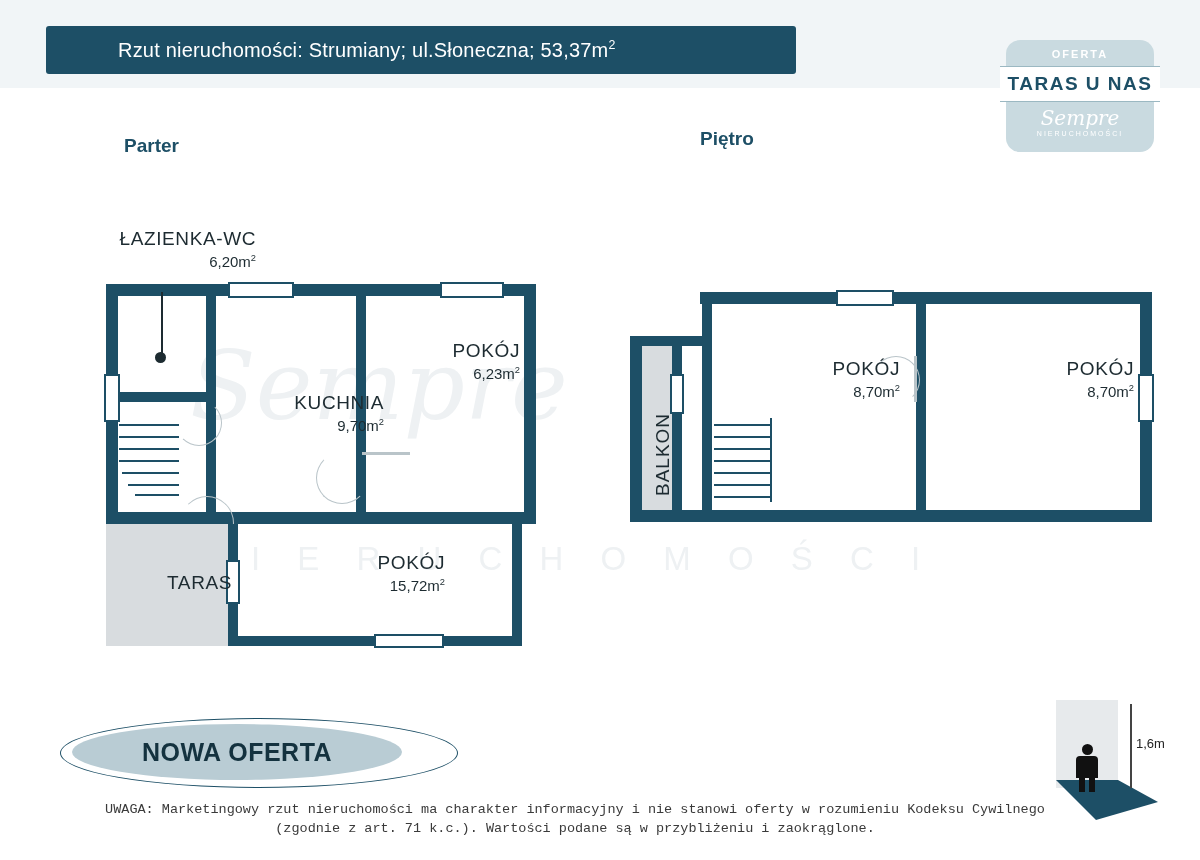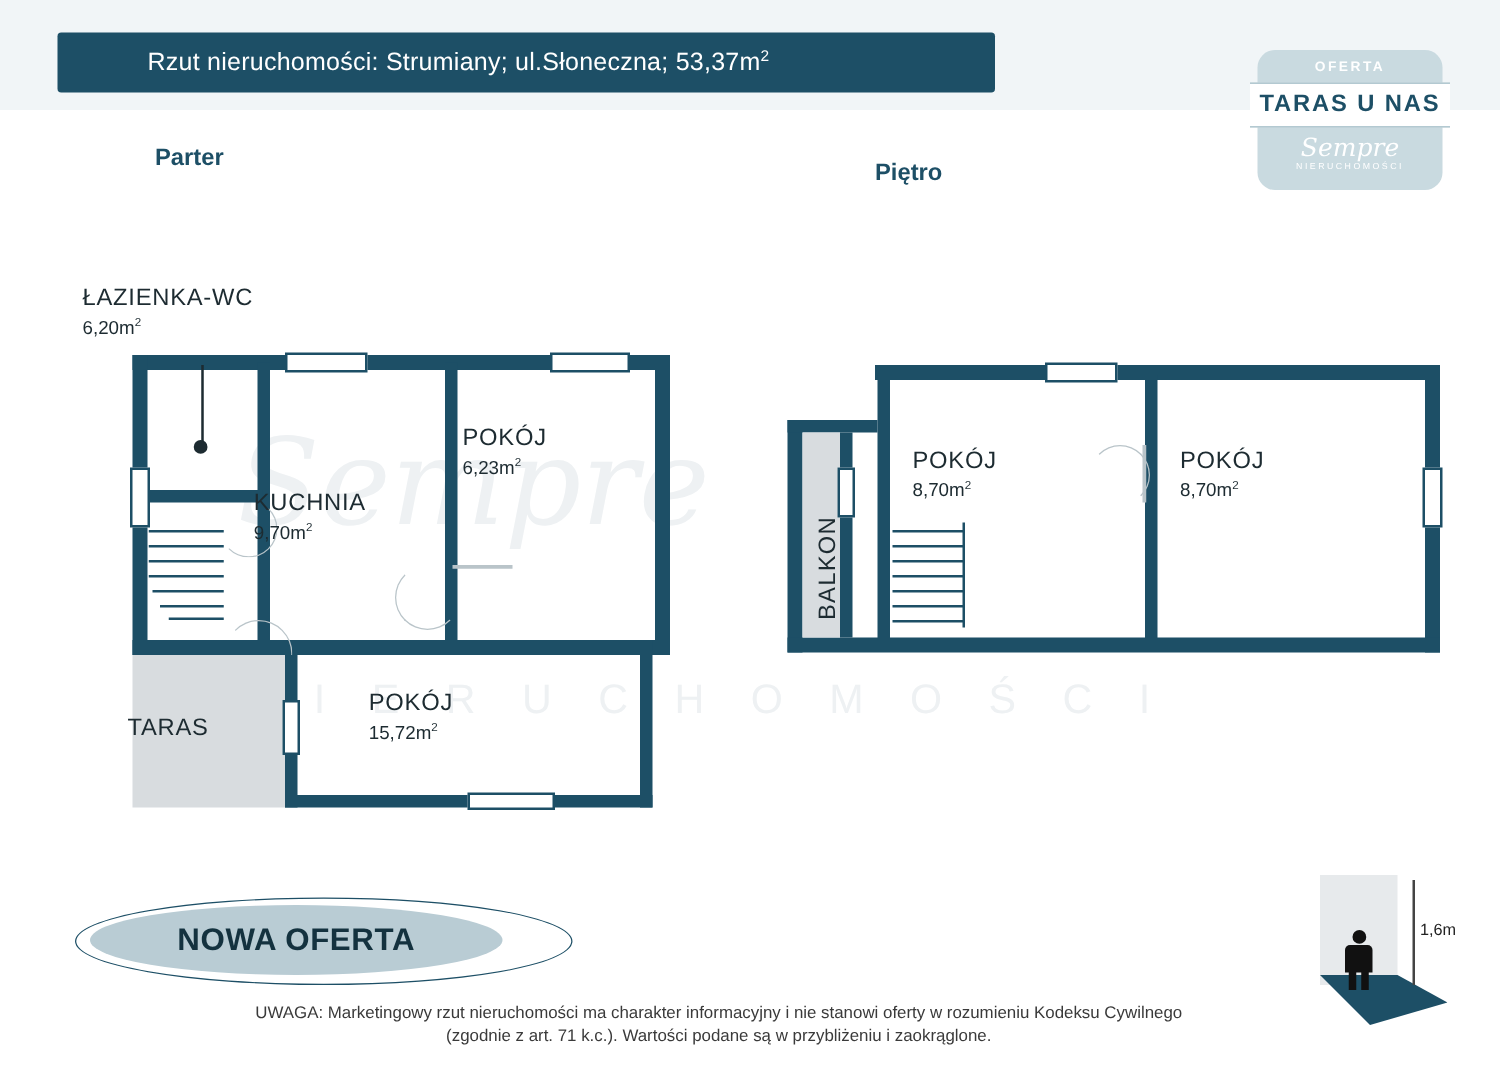--- a/index.html
+++ b/index.html
@@ -43,40 +43,40 @@
     position:absolute;left:0;top:66px;width:160px;text-align:center;
     font-family:"DejaVu Serif", serif;font-style:italic;font-size:20px;color:#ffffff;
   }
   .stamp .brandsub{
     position:absolute;left:0;top:90px;width:160px;text-align:center;
     font-size:7px;letter-spacing:2px;color:#ffffff;
   }
 
   
   .floor-label{position:absolute;font-size:19px;font-weight:bold;color:#1d4f66;}
-  #lbl-parter{left:124px;top:116px;text-align:right;}
+  #lbl-parter{left:124px;top:135px;text-align:right;}
   #lbl-pietro{left:700px;top:128px;}
 
   
   .wm{
     position:absolute;left:190px;top:330px;width:760px;
     font-family:"DejaVu Serif", serif;font-style:italic;font-size:96px;
     color:#eef1f3;pointer-events:none;user-select:none;white-space:nowrap;
   }
   .wm2{
     position:absolute;left:190px;top:540px;width:800px;
     font-size:33px;letter-spacing:14px;color:#eef1f3;
     pointer-events:none;user-select:none;white-space:nowrap;
   }
 
   
   .wall{position:absolute;background:#1d4f66;}
   .gray-fill{position:absolute;background:#d8dcdf;}
   .win{position:absolute;background:#ffffff;border:2px solid #1d4f66;box-sizing:border-box;}
-  .roomname{position:absolute;text-align:left;color:#1d2b31;}
+  .roomname{position:absolute;text-align:right;color:#1d2b31;}
   .roomname .n{display:block;font-size:19px;letter-spacing:.6px;}
   .roomname .a{display:block;font-size:15px;margin-top:3px;}
 
   .door-arc{position:absolute;border:1.6px solid #b9c4c9;border-radius:50%;}
   .door-leaf{position:absolute;background:#b9c4c9;}
 
   
   .stair{position:absolute;background:#1d4f66;}
 
   
@@ -97,21 +97,21 @@
     position:absolute;left:0;top:0;width:396px;height:68px;border:1.6px solid #1d4f66;border-radius:50%;
   }
   .nowa .oval{
     position:absolute;left:12px;top:6px;width:330px;height:56px;background:#b9ccd4;border-radius:50%;
     display:flex;align-items:center;justify-content:center;
   }
   .nowa .oval span{font-size:25px;font-weight:bold;color:#14323f;letter-spacing:.5px;}
 
   .disclaimer{
     position:absolute;left:100px;top:800px;width:950px;text-align:center;
-    font-size:13.5px;line-height:19px;color:#3a3a3a;
+    font-size:13.5px;line-height:19px;color:#3a3a3a;font-family:Liberation Mono, monospace;
   }
 
   
   .hicon{position:absolute;left:1052px;top:700px;width:110px;height:120px;}
   .hicon .back{position:absolute;left:4px;top:0;width:62px;height:88px;background:#e7eaec;}
   .hicon .floor{
     position:absolute;left:4px;top:80px;width:102px;height:40px;background:#1d4f66;
     clip-path:polygon(0 0,62px 0,102px 22px,40px 40px);
   }
   .hicon .pers{position:absolute;left:22px;top:44px;width:26px;height:48px;}

